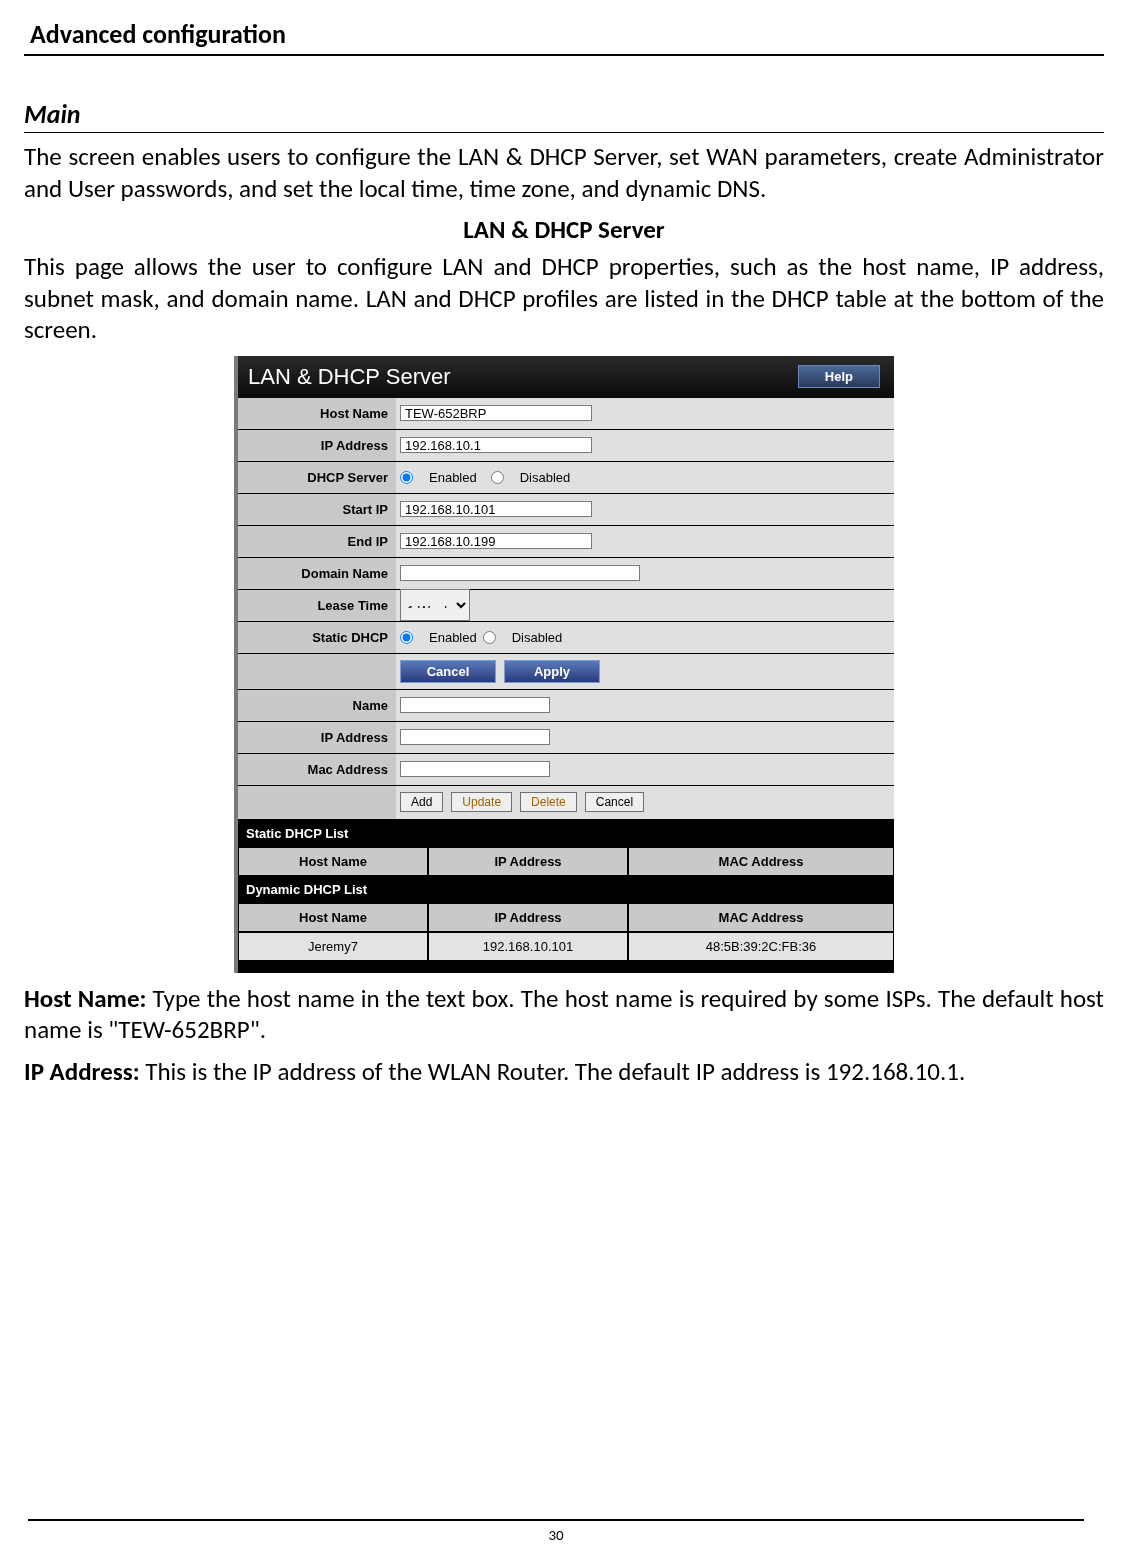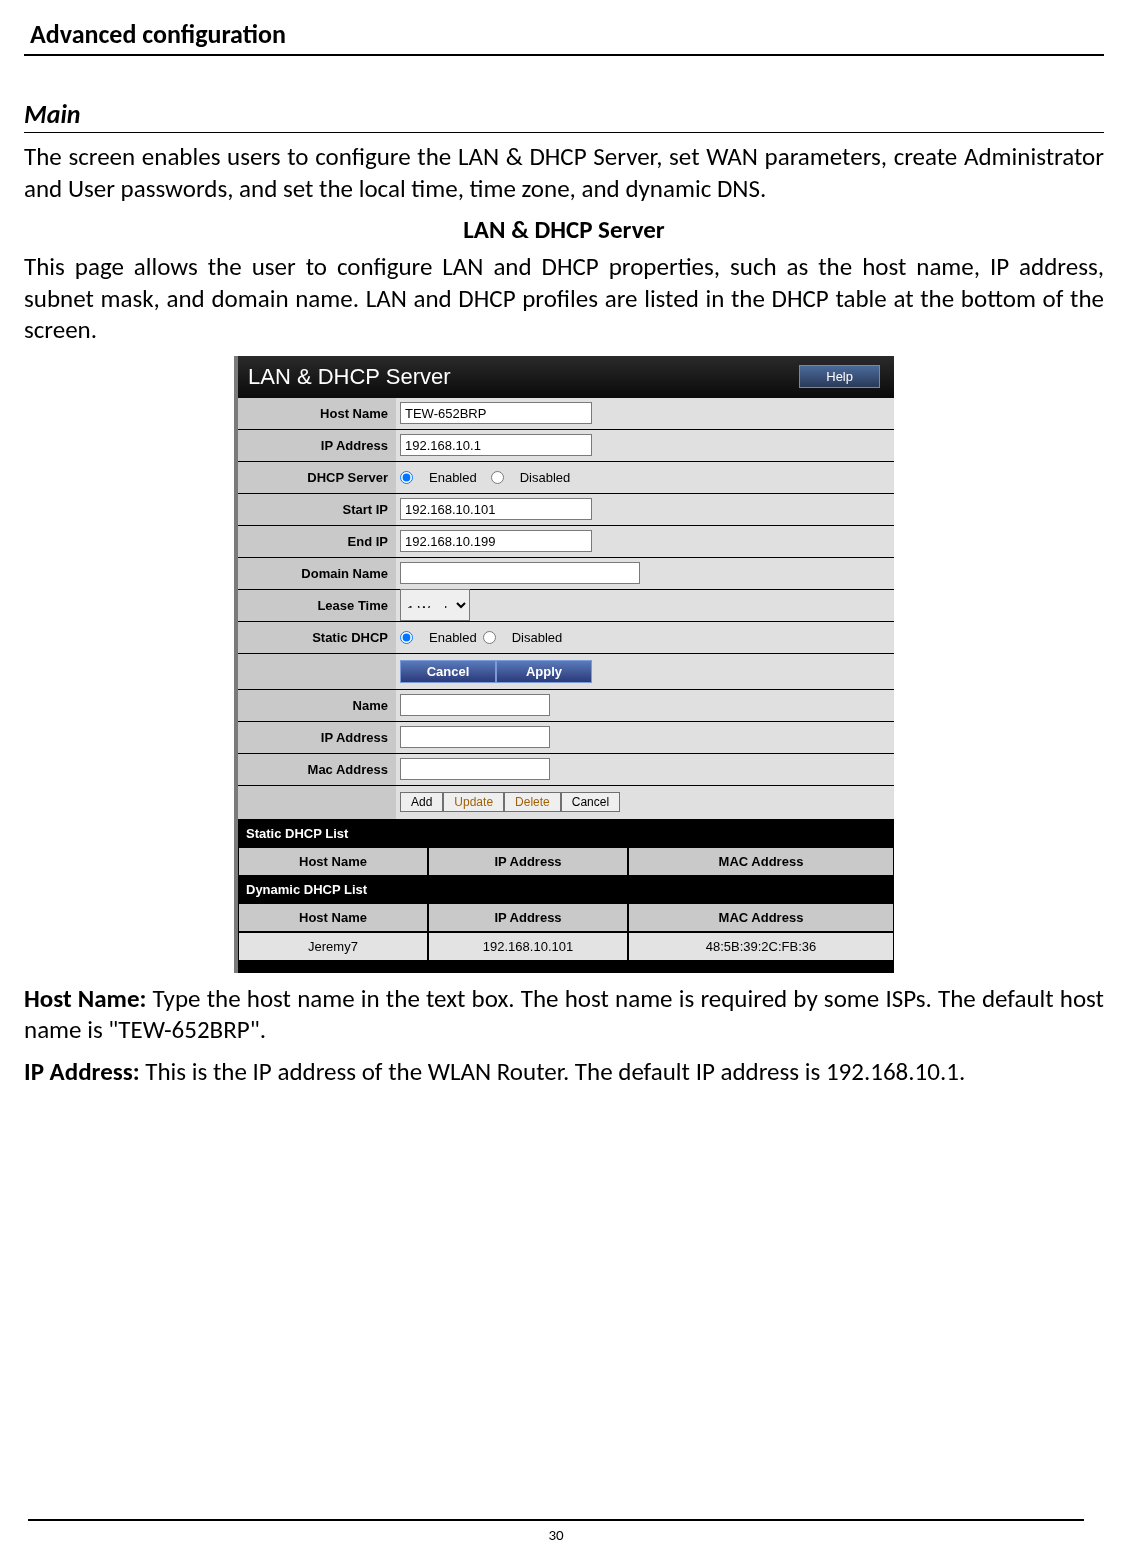--- a/index.html
+++ b/index.html
@@ -5,30 +5,30 @@
   * { box-sizing: border-box; margin: 0; padding: 0; }
   body { width: 1128px; height: 1556px; background: #fff; font-family: Calibri, Arial, sans-serif; color: #000; padding: 18px 24px 0 24px; position: relative; }
   .page-header { font-size: 26px; font-weight: bold; border-bottom: 2px solid #000; padding-bottom: 4px; margin-bottom: 42px; padding-left: 6px; }
   .section-heading { font-size: 26px; font-weight: bold; border-bottom: 1.5px solid #000; padding-bottom: 2px; margin-bottom: 8px; font-style: italic; }
   .body-text { font-size: 25px; line-height: 1.26; text-align: justify; margin-bottom: 10px; }
   .sub-heading { font-size: 25px; font-weight: bold; text-align: center; margin: 4px 0 6px 0; }
   .panel-wrap { display: flex; justify-content: center; margin: 4px 0 10px 0; }
   .panel { width: 660px; background: #000; border-left: 4px solid #7a7a7a; font-family: Arial, sans-serif; }
   .panel-title-row { display: flex; align-items: center; justify-content: space-between; padding: 8px 14px 8px 10px; background: linear-gradient(#2a2a2a,#0a0a0a); }
   .panel-title { color: #fff; font-size: 22px; }
-  .help-btn { background: linear-gradient(#4a6a9a,#2a3a5a); border: 1px solid #6a8aba; color: #fff; font-size: 13px; padding: 3px 26px; font-weight: normal; }
+  .help-btn { background: linear-gradient(#4a6a9a,#2a3a5a); border: 1px solid #6a8aba; color: #fff; font-size: 13px; padding: 3px 26px; font-weight: bold; }
   .field-row { display: flex; align-items: stretch; height: 32px; border-bottom: 1px solid #000; }
   .field-label { width: 158px; background: #c9c9c9; text-align: right; padding-right: 8px; font-size: 13px; font-weight: bold; display: flex; align-items: center; justify-content: flex-end; }
   .field-value { flex: 1; background: #e0e0e0; display: flex; align-items: center; padding-left: 4px; gap: 6px; font-size: 13px; }
-  .text-input { width: 192px; height: 22px; background: #fff; border: 1px solid #7a7a7a; font-size: 13px; padding: 0 4px; font-family: Arial, sans-serif; }
+  .text-input { width: 192px; height: 16px; background: #fff; border: 1px solid #7a7a7a; font-size: 13px; padding: 0 4px; font-family: Arial, sans-serif; }
   .text-input.wide { width: 240px; }
   .select { height: 32px; background: #efefef; border: 1px solid #7a7a7a; font-size: 13px; padding: 12px 2px; font-family: Arial, sans-serif; }
   .radio-lbl { display: flex; align-items: center; gap: 16px; font-size: 13px; }
   .blue-btn { background: linear-gradient(#5a7aba,#2a3a7a); border: 1px solid #7a9ada; color: #fff; font-weight: bold; font-size: 13px; padding: 3px 0; width: 96px; text-align: center; }
-  .btn-row-field { flex: 1; background: #e0e0e0; display: flex; align-items: center; padding-left: 4px; gap: 0; }
+  .btn-row-field { flex: 1; background: #e0e0e0; display: flex; align-items: center; padding-left: 4px; gap: 8px; }
   .std-btn { background: #efefef; border: 1px solid #707070; font-size: 12px; padding: 2px 10px; font-family: Arial, sans-serif; }
   .std-btn.disabled { color: #a16207; }
   .list-header { background: #000; color: #fff; font-size: 13px; font-weight: bold; padding: 6px 8px; }
   .grid { display: flex; }
   .grid-cell { background: #c9c9c9; text-align: center; font-size: 13px; font-weight: bold; padding: 6px 0; border: 1px solid #000; }
   .grid-cell.data { background: #e3e3e3; font-weight: normal; }
   .w1 { width: 190px; }
   .w2 { width: 200px; }
   .w3 { flex: 1; }
   .footer { position: absolute; bottom: 12px; left: 0; right: 16px; text-align: center; }

